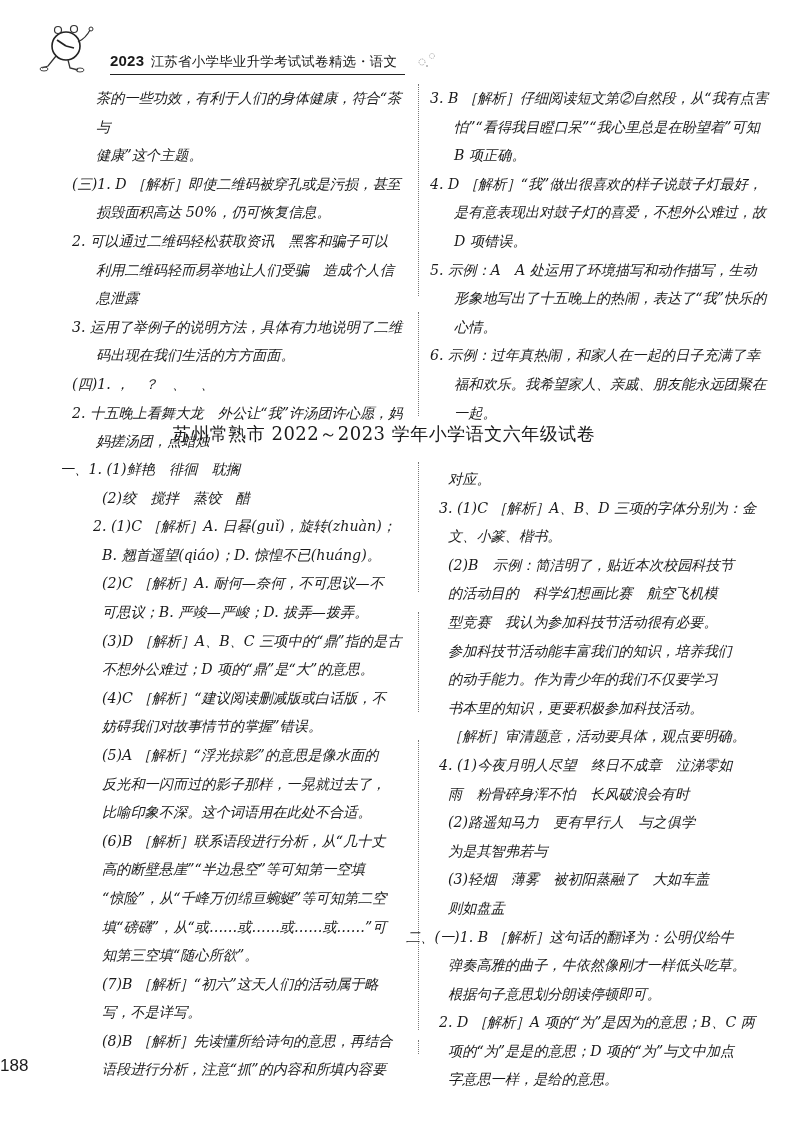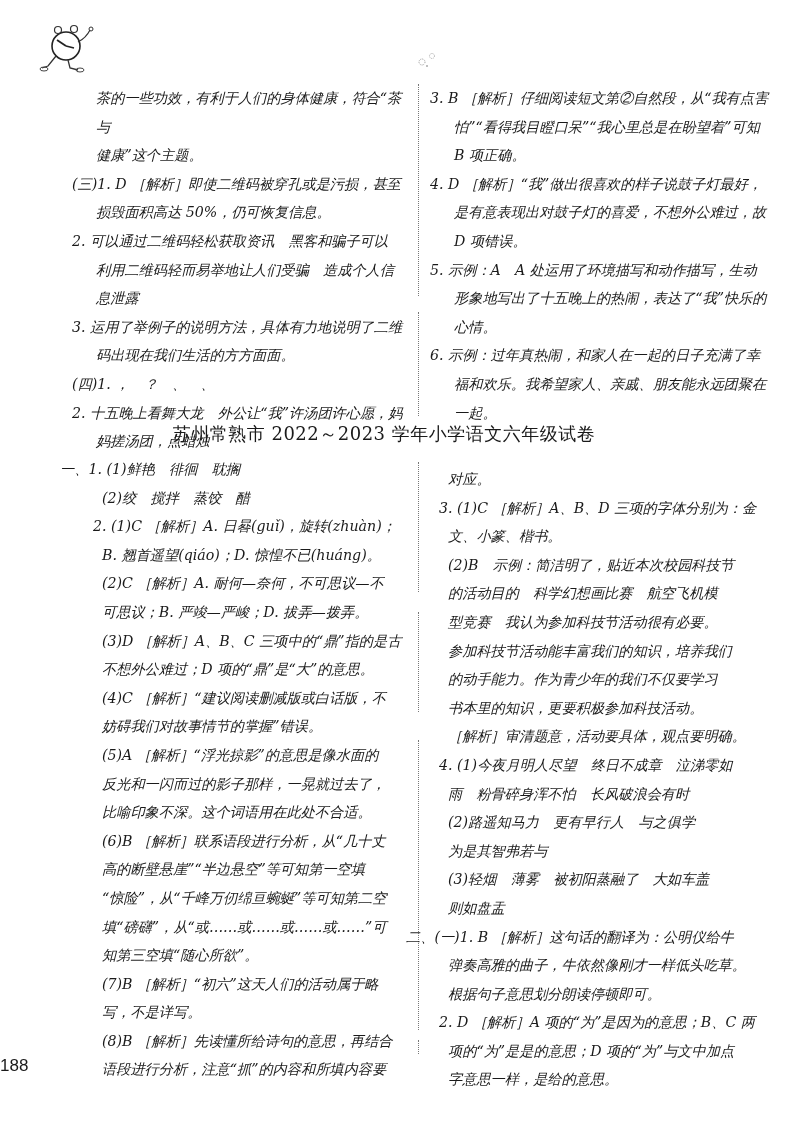--- a/index.html
+++ b/index.html
@@ -33,20 +33,21 @@
     <line x1="28" y1="24" x2="36" y2="26" stroke="#222" stroke-width="1.8"></line>
     <circle cx="20" cy="8" r="3.5" fill="none" stroke="#333" stroke-width="1.2"></circle>
     <circle cx="36" cy="7" r="3.5" fill="none" stroke="#333" stroke-width="1.2"></circle>
     <path d="M40 20 Q48 16 52 8" fill="none" stroke="#333" stroke-width="1.2"></path>
     <circle cx="53" cy="7" r="2" fill="none" stroke="#333"></circle>
     <path d="M18 34 L10 44 L4 46" fill="none" stroke="#333" stroke-width="1.3"></path>
     <path d="M30 38 L32 46 L40 48" fill="none" stroke="#333" stroke-width="1.3"></path>
     <ellipse cx="6" cy="47" rx="4" ry="2" fill="none" stroke="#444"></ellipse>
     <ellipse cx="42" cy="48" rx="4" ry="2" fill="none" stroke="#444"></ellipse>
   </svg>
+  <div class="header-title"><b>2023</b> <span>江苏省小学毕业升学考试试卷精选・语文</span></div>
   <svg class="deco" viewBox="0 0 24 20">
     <circle cx="6" cy="12" r="3" fill="none" stroke="#999" stroke-dasharray="1 1"></circle>
     <circle cx="16" cy="6" r="2.5" fill="none" stroke="#aaa" stroke-dasharray="1 1"></circle>
     <circle cx="11" cy="16" r="1" fill="#aaa"></circle>
   </svg>
 </div>
 
 <div class="col" id="top-left" style="left:72px;top:84px;width:340px;">
     <p class="in4">茶的一些功效，有利于人们的身体健康，符合“茶与</p>
     <p class="in4">健康”这个主题。</p>

